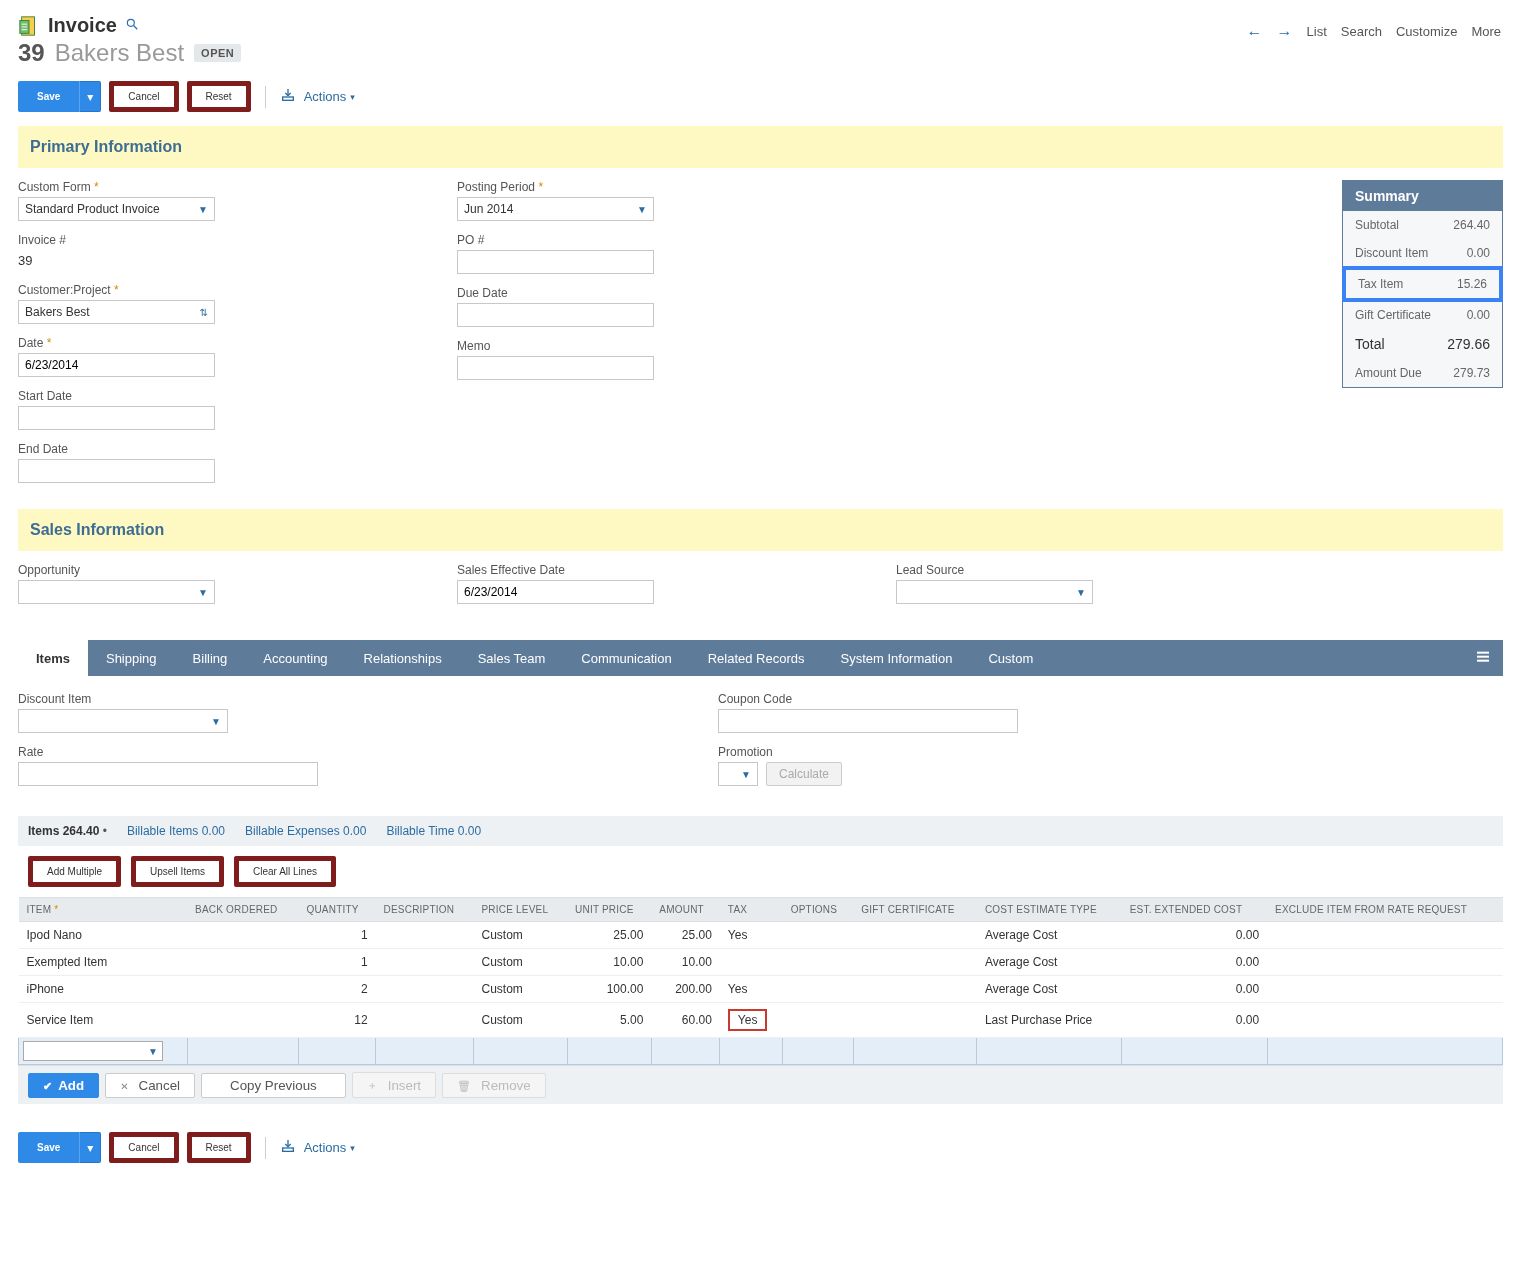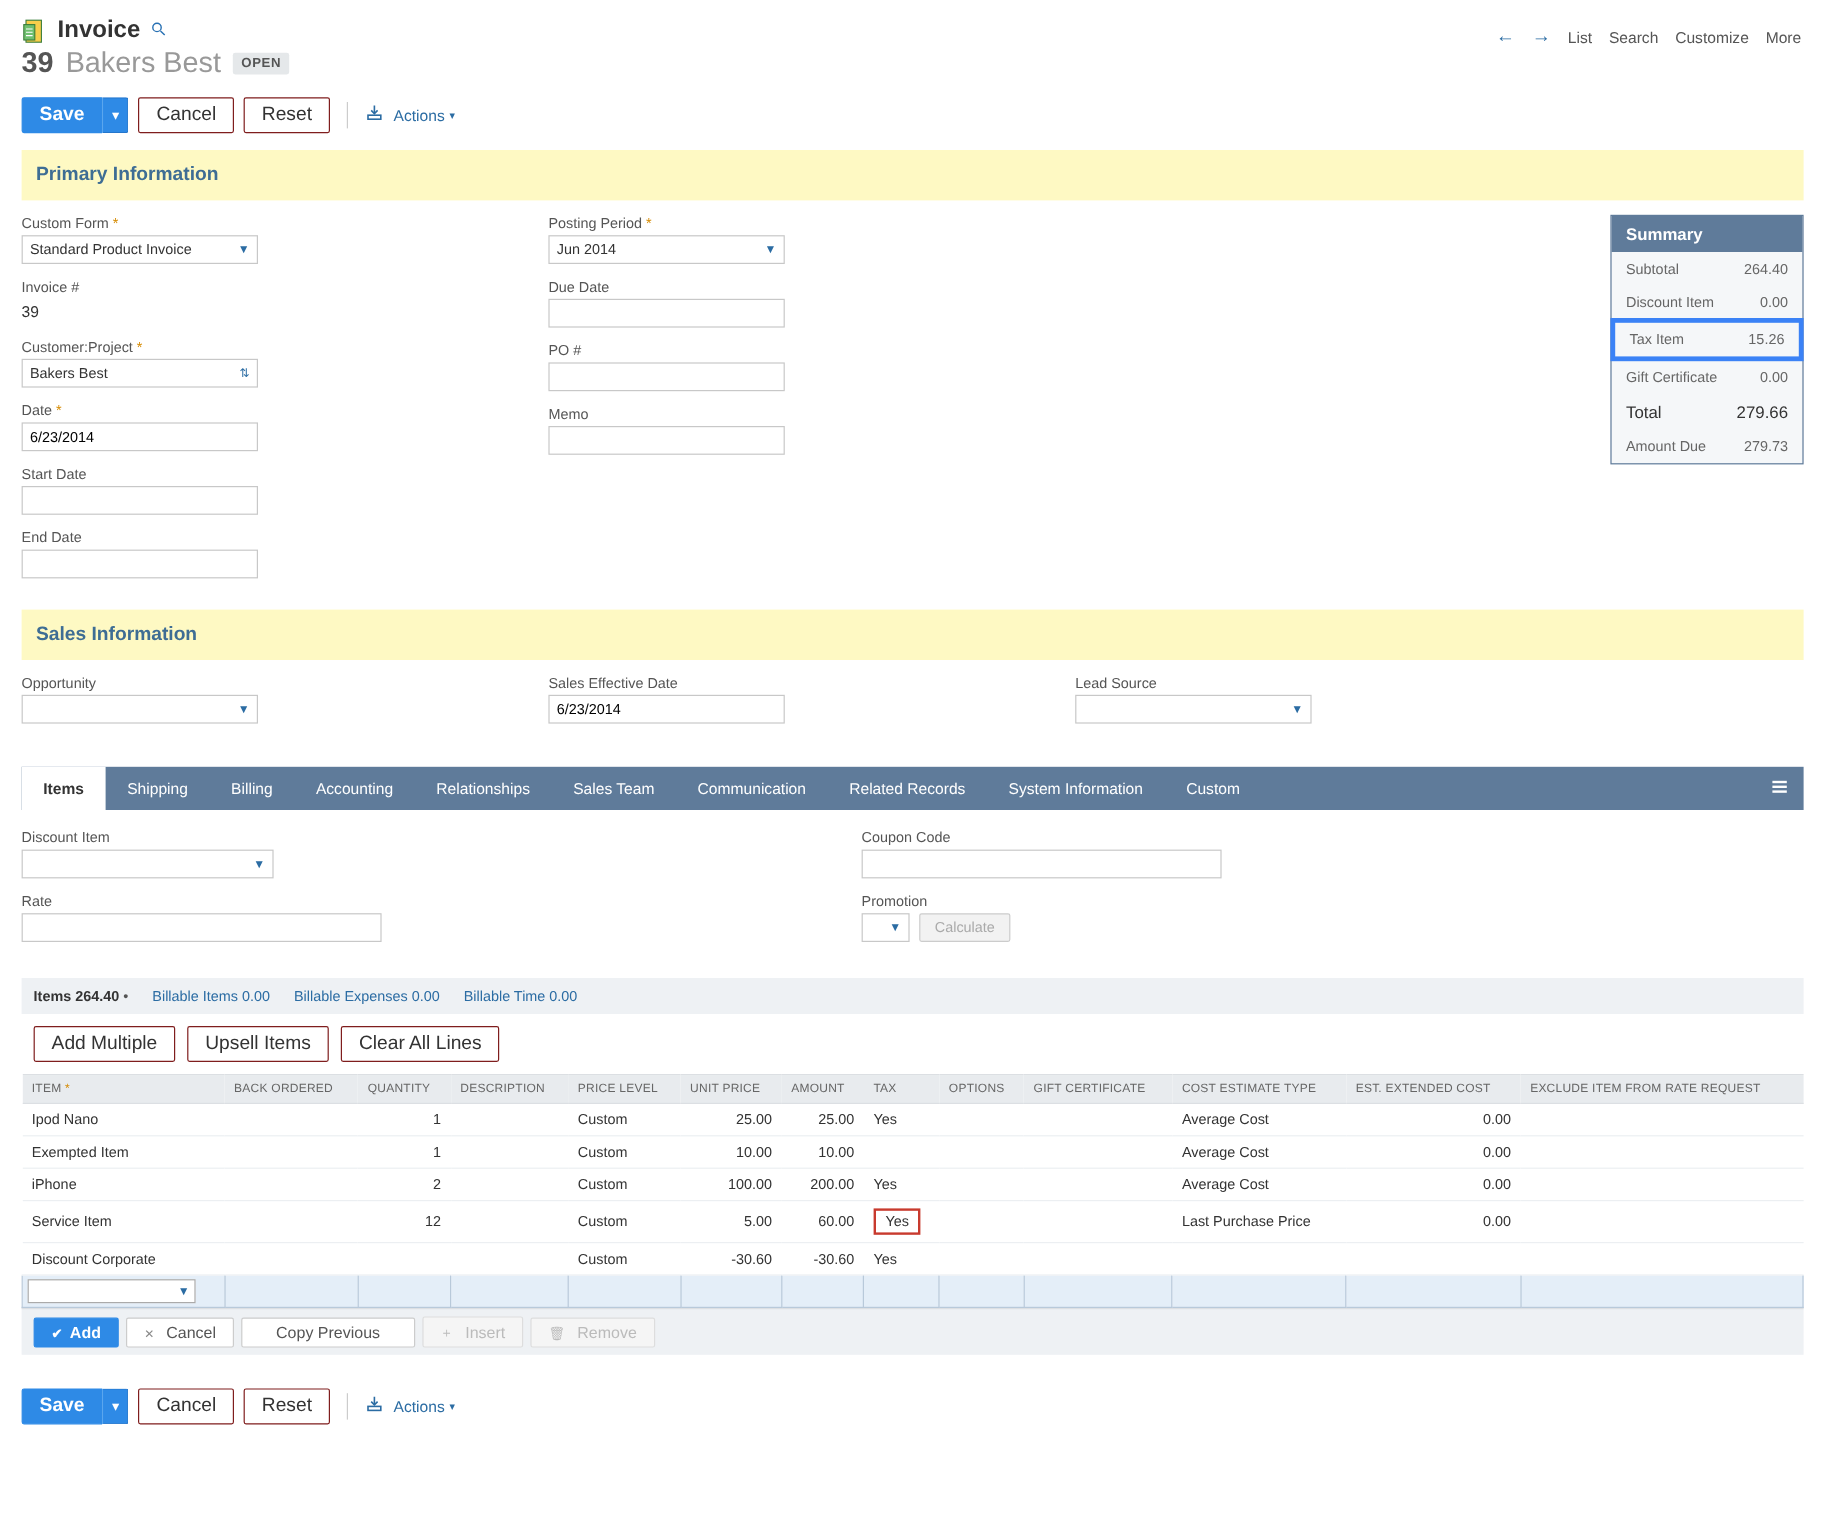--- a/index.html
+++ b/index.html
@@ -25,21 +25,21 @@
   .mag-icon { color:#2770b3; font-size:15px; }
   .record-row { display:flex; align-items:center; gap:10px; margin-top:2px; }
   .record-num { font-size:24px; font-weight:bold; color:#555; }
   .record-name { font-size:24px; color:#999; }
   .open-badge {
     background:#e5e8ea; color:#555; font-size:11px; font-weight:bold;
     padding:3px 7px; border-radius:2px; letter-spacing:0.5px;
   }
   .toolbar { display:flex; align-items:center; gap:8px; margin-top:14px; }
   .btn {
-    border:1px solid #7f1d1d; background:#fff; padding:5px 14px; font-size:16px;
+    border:5px solid #7f1d1d; background:#fff; padding:5px 14px; font-size:10px;
     border-radius:2px; cursor:pointer; color:#333;
   }
   .btn-primary {
     background:#2e8ae6; border-color:#2e8ae6; color:#fff; font-weight:bold;
   }
   .btn-primary-group { display:flex; }
   .btn-primary-drop {
     background:#2e8ae6; border:1px solid #2476cc; border-left:1px solid #5aa6ee;
     color:#fff; width:22px; display:flex; align-items:center; justify-content:center;
     cursor:pointer; border-radius:0 2px 2px 0;
@@ -239,25 +239,25 @@
   </div>
   <div class="form-col">
     <div class="field">
       <div class="field-label req">Posting Period</div>
       <div class="select input-narrow">
         <span>Jun 2014</span>
           <span class="caret">▼</span>
       </div>
     </div>
     <div class="field">
+      <div class="field-label">PO #</div>
+      <input class="input input-narrow" value="" style="">
+    </div>
+    <div class="field">
       <div class="field-label">Due Date</div>
-      <input class="input input-narrow" value="" style="">
-    </div>
-    <div class="field">
-      <div class="field-label">PO #</div>
       <input class="input input-narrow" value="" style="">
     </div>
     <div class="field">
       <div class="field-label">Memo</div>
       <input class="input input-narrow" value="" style="">
     </div>
   </div>
 
   <div class="summary-box">
     <div class="summary-title">Summary</div>
@@ -454,35 +454,20 @@
         <td>Custom</td>
         <td class="num">5.00</td>
         <td class="num">60.00</td>
         <td><span class="tax-hl">Yes</span></td>
         <td></td>
         <td></td>
         <td>Last Purchase Price</td>
         <td class="num">0.00</td>
         <td></td>
       </tr>
-      <tr>
-        <td>Discount Corporate</td>
-        <td class="num"></td>
-        <td class="num"></td>
-        <td></td>
-        <td>Custom</td>
-        <td class="num">-30.60</td>
-        <td class="num">-30.60</td>
-        <td>Yes</td>
-        <td></td>
-        <td></td>
-        <td></td>
-        <td class="num"></td>
-        <td></td>
-      </tr>
       <tr class="input-row">
         <td>
           <div class="item-select">
             <span style="color:#2b6ca3;font-size:10px;">▼</span>
           </div>
         </td>
         <td></td>
         <td></td>
         <td></td>
         <td></td>

